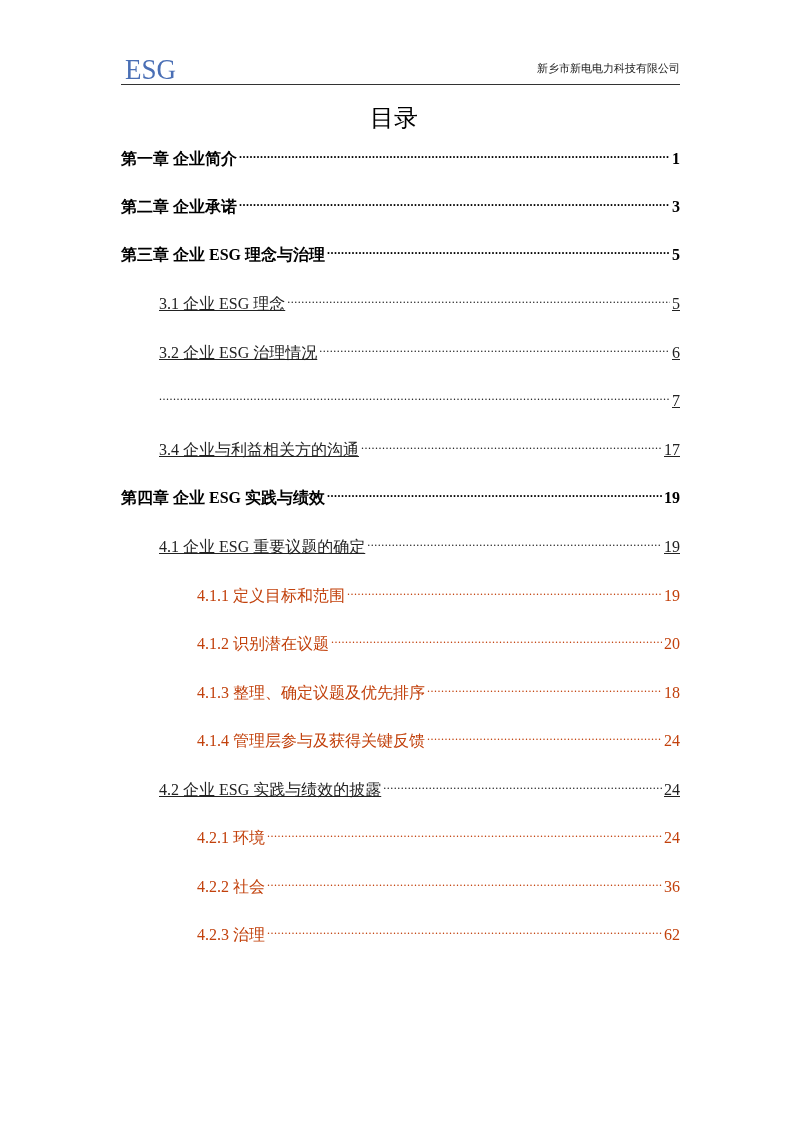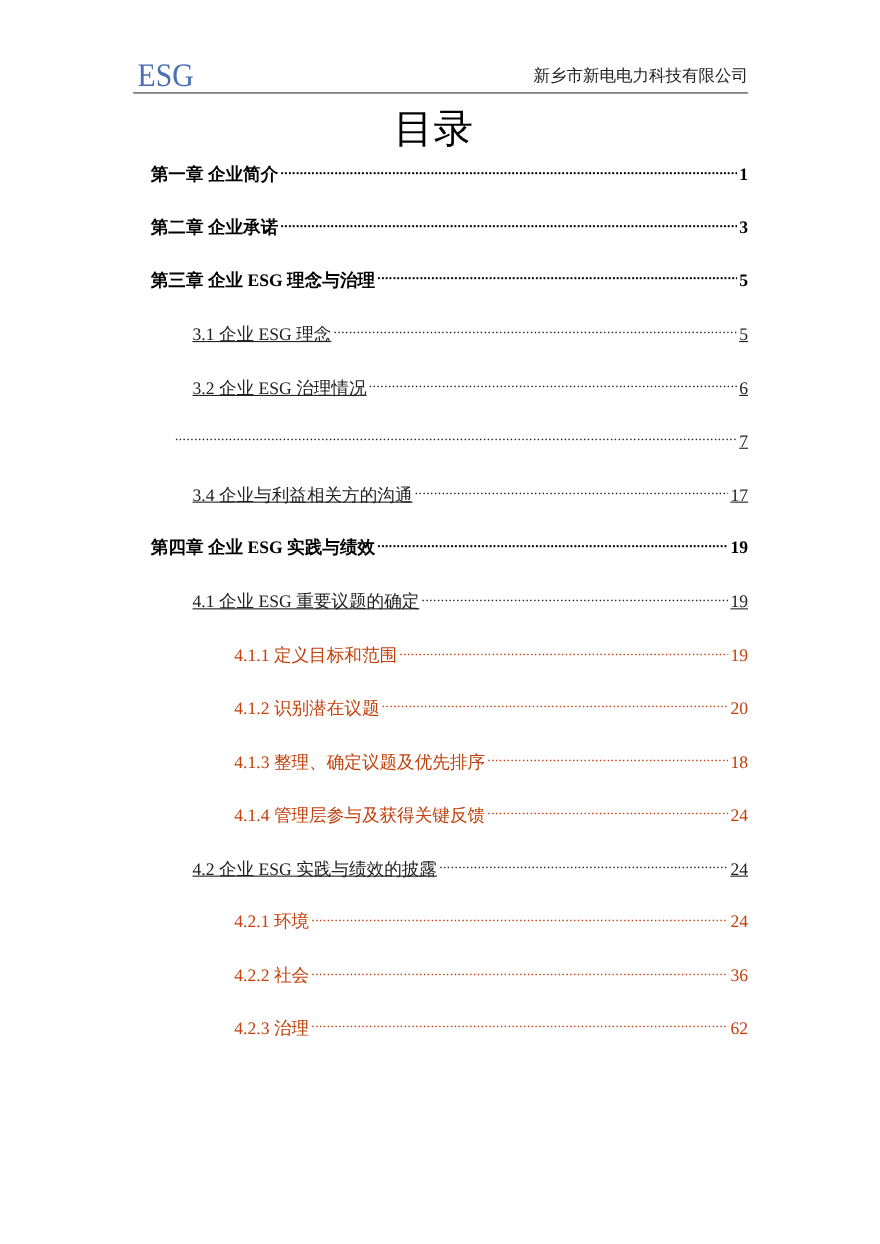--- a/index.html
+++ b/index.html
@@ -3,28 +3,28 @@
   <meta charset="utf-8">
   <style>
     html, body { margin: 0; padding: 0; background: #ffffff; }
     body { width: 800px; height: 1131px; position: relative; overflow: hidden;
            font-family: "Liberation Serif", "DejaVu Serif", serif; color: #000; }
     .page { position: absolute; left: 0; top: 0; width: 800px; height: 1131px; }
     .header { position: absolute; left: 121px; top: 52px; width: 559px; height: 32px;
               border-bottom: 1px solid #333; }
     .logo { position: absolute; left: 4px; top: 2px; font-family: "Liberation Serif", "DejaVu Serif", serif;
             font-size: 30px; line-height: 30px; color: #4a6fb5; letter-spacing: 0px; transform: scaleX(0.9); transform-origin: left; }
-    .company { position: absolute; right: 0; top: 8px; font-size: 15px; line-height: 18px;
+    .company { position: absolute; right: 0; top: 8px; font-size: 11px; line-height: 18px;
                font-family: "DejaVu Sans", sans-serif; color: #222; }
     .toc-title { position: absolute; left: 0; width: 788px; top: 101px; text-align: center;
-                 font-size: 36px; line-height: 34px; font-family: "DejaVu Sans", sans-serif; }
+                 font-size: 24px; line-height: 34px; font-family: "DejaVu Sans", sans-serif; }
     .toc { position: absolute; left: 0; top: 0; width: 800px; }
     .toc-row { position: absolute; display: flex; align-items: baseline; height: 22px;
                right: 120px; font-size: 16px; line-height: 22px; white-space: nowrap; }
-    .toc-row .label { flex: 0 0 auto; padding-right: 2px; margin-left: 16px; }
+    .toc-row .label { flex: 0 0 auto; padding-right: 2px; }
     .toc-row .leader { flex: 1 1 auto; overflow: hidden; height: 22px; position: relative; }
     .toc-row .leader::before { content: "........................................................................................................................................................................................................................................................................................................";
                position: absolute; left: 0; bottom: 4px; letter-spacing: 0.5px; font-size: 12px; line-height: 12px; }
     .toc-row .page-num { flex: 0 0 auto; padding-left: 2px; }
     .lvl1 { left: 121px; font-weight: bold; }
     .lvl1 .leader::before { font-weight: bold; }
     .lvl2 { left: 159px; color: #222; text-decoration: underline; }
     .lvl3 { left: 197px; color: #c2410c; }
   </style>
 </head>

